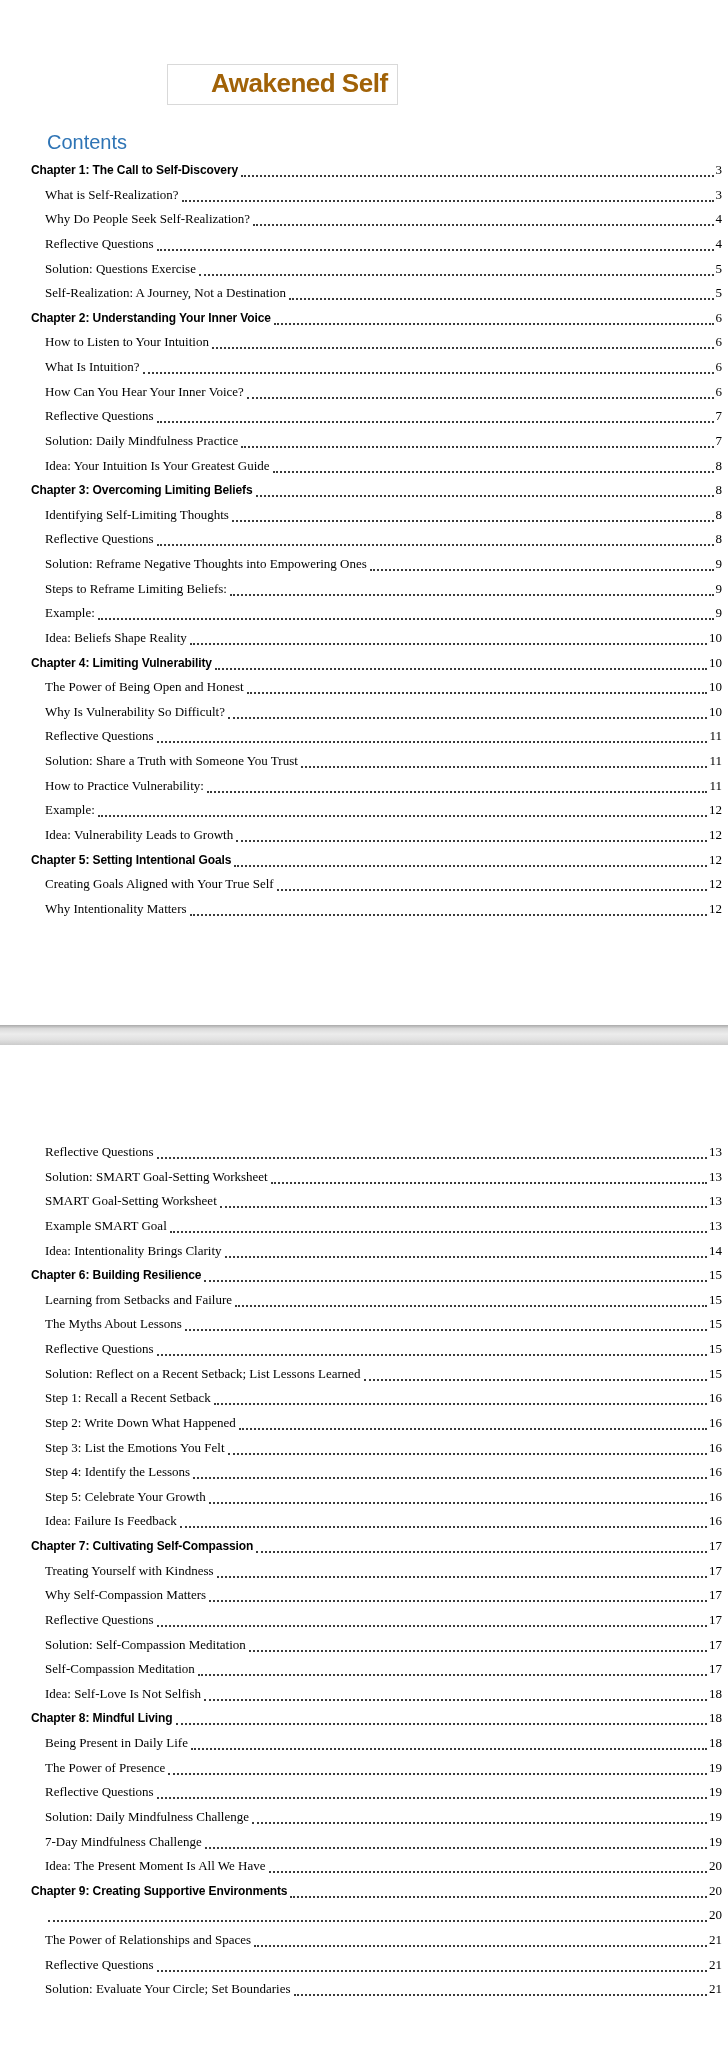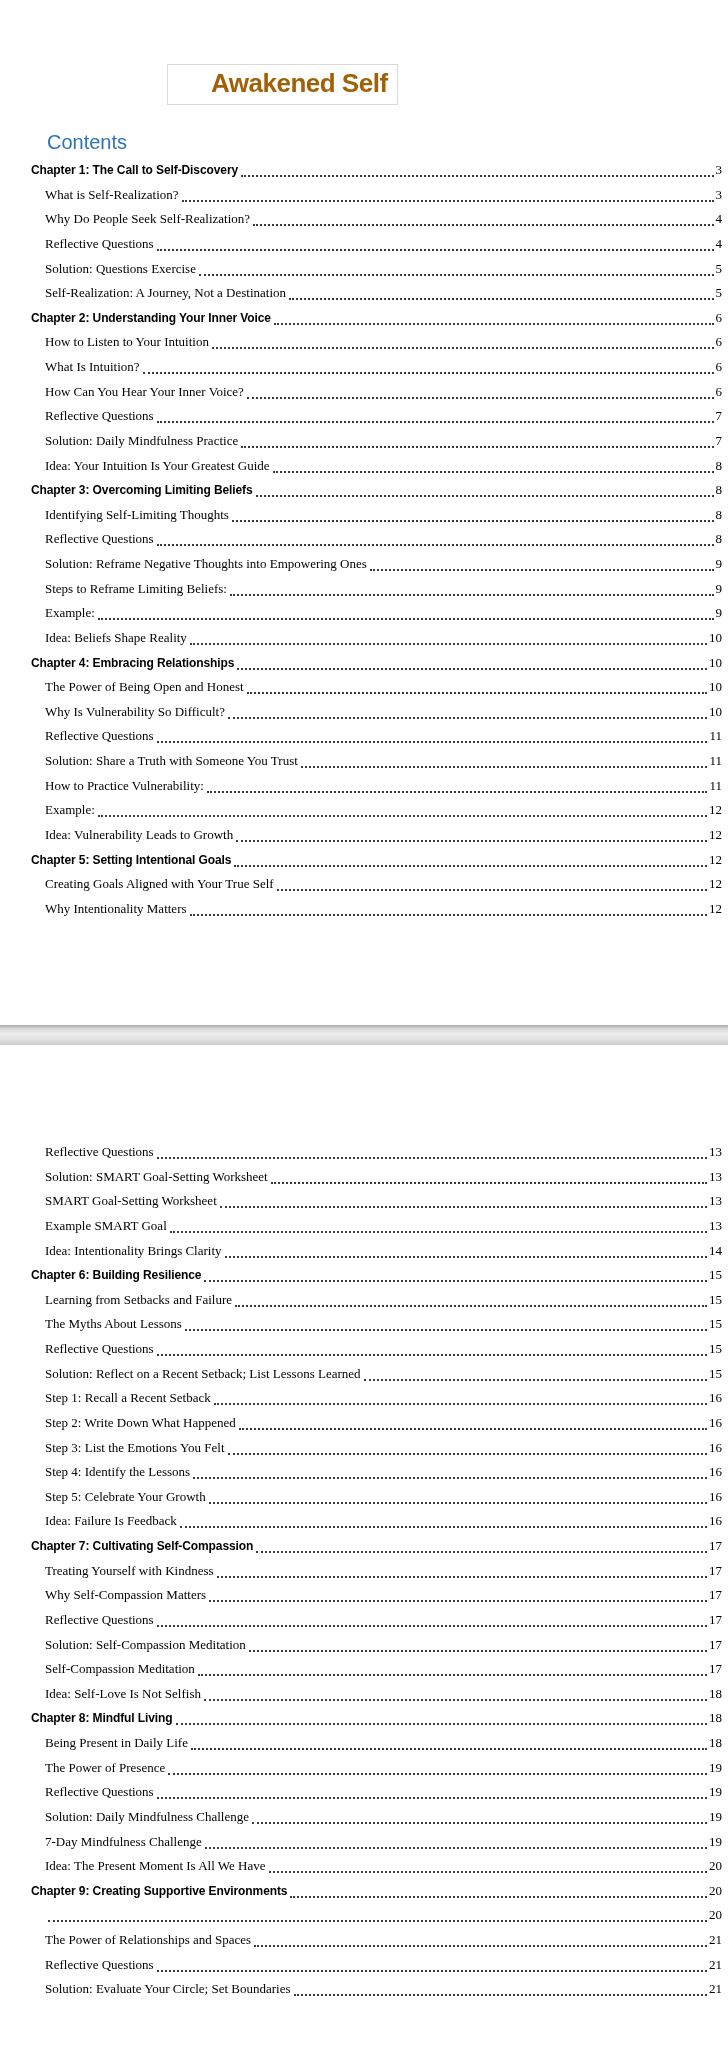--- a/index.html
+++ b/index.html
@@ -126,21 +126,21 @@
         <span class="t">Example:</span>
         <span class="leader"></span>
         <span class="pg">9</span>
       </div>
       <div class="toc-row lvl2 b">
         <span class="t">Idea: Beliefs Shape Reality</span>
         <span class="leader"></span>
         <span class="pg">10</span>
       </div>
       <div class="toc-row lvl1">
-        <span class="t">Chapter 4: Embracing Relationships</span>
+        <span class="t">Chapter 4: Limiting Vulnerability</span>
         <span class="leader"></span>
         <span class="pg">10</span>
       </div>
       <div class="toc-row lvl2 b">
         <span class="t">The Power of Being Open and Honest</span>
         <span class="leader"></span>
         <span class="pg">10</span>
       </div>
       <div class="toc-row lvl2 b">
         <span class="t">Why Is Vulnerability So Difficult?</span>

